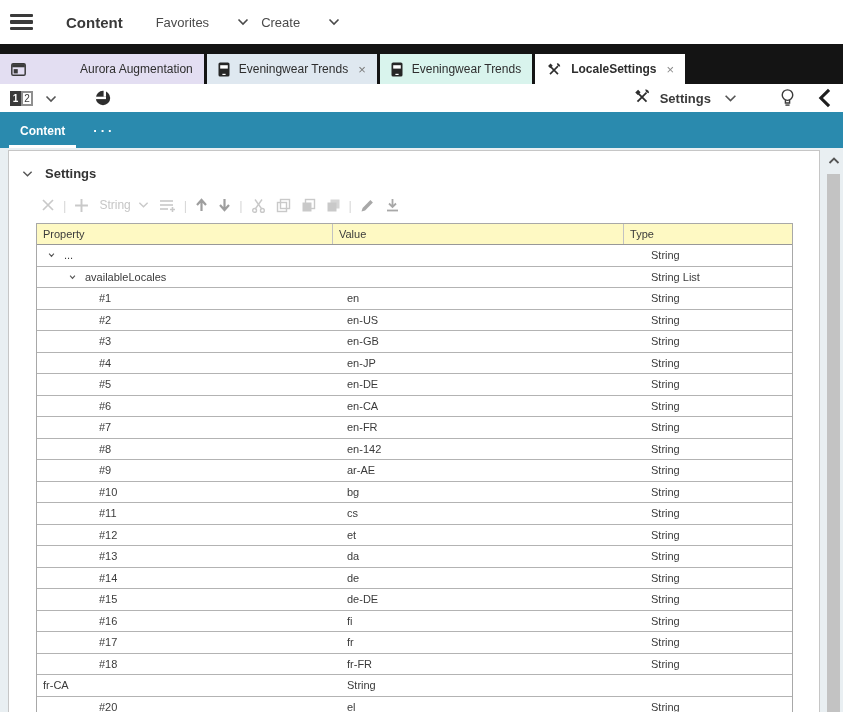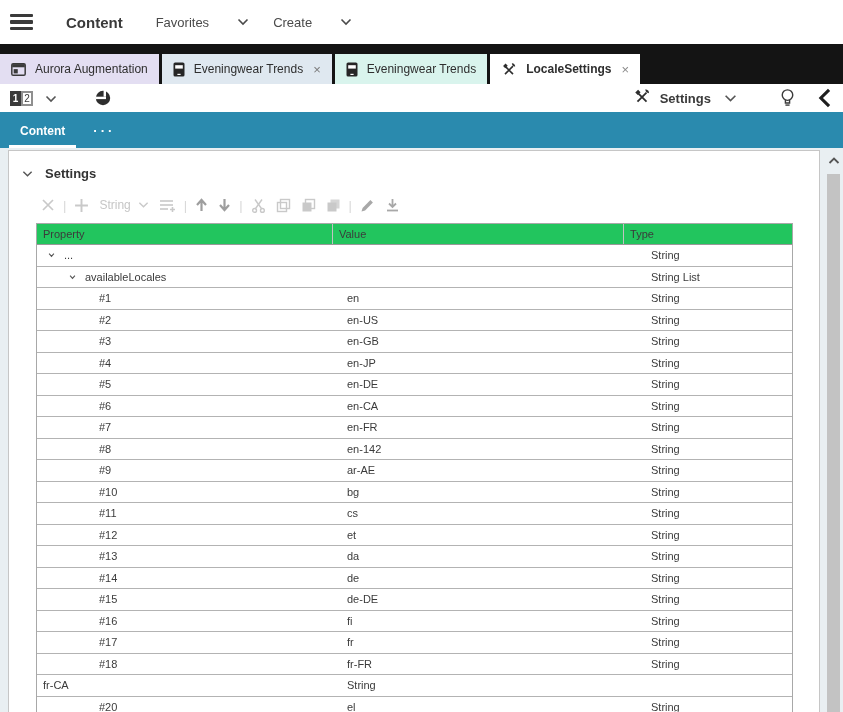--- a/index.html
+++ b/index.html
@@ -9,30 +9,30 @@
     font-family:"Liberation Sans", sans-serif; background:#fff; color:#3a3a3a;
   }
 
   
   .appbar { height:44px; background:#fff; display:flex; align-items:center; }
   .hamburger { margin-left:10px; width:23px; cursor:pointer; }
   .hamburger .bar { height:3.5px; background:#3a3a3a; margin:3px 0; border-radius:1px; }
   .app-title { margin-left:33px; font-weight:bold; font-size:15px; color:#3a3a3a; }
   .topmenu { display:flex; align-items:center; gap:28px; font-size:13px; color:#4a4a4a; cursor:pointer; }
   .m-fav { margin-left:33px; }
-  .m-create { margin-left:24px; }
+  .m-create { margin-left:12px; }
   .chev-dn svg { display:block; }
 
   
   .tabbar { height:40px; background:#141414; display:flex; align-items:flex-end; }
   .tab { height:30px; display:flex; align-items:center; padding:0 11px; margin-right:3px;
          font-size:12px; color:#2e2e2e; cursor:pointer; white-space:nowrap; }
   .tab .ticon { display:flex; margin-right:9px; }
   .tab .close { margin-left:10px; color:#7a7a7a; font-size:13px; line-height:1; cursor:pointer; }
-  .tab-aurora   { background:#e3def2; }
+  .tab-aurora   { background:#e3def2;gap:45px; }
   .tab-evening1 { background:#dfe8f0; }
   .tab-evening2 { background:#d9f4ed; }
   .tab-active   { background:#ffffff; font-weight:bold;margin-top:46px; }
   .tab-active .close { font-weight:normal; color:#8a8a8a; }
 
   
   .toolbar { height:28px; background:#fff; display:flex; align-items:center; position:relative; }
   .pages-icon { display:inline-flex; margin-left:10px; cursor:pointer; }
   .pages-icon .p1 { width:11px; height:15px; background:#3a3a3a; color:#fff; font-size:10px; font-weight:bold;
                     display:flex; align-items:center; justify-content:center; }
@@ -65,21 +65,21 @@
   .section-chev { display:flex; cursor:pointer; }
   .section-title { margin-left:12px; font-size:13px; font-weight:bold; color:#333; }
 
   .tbl-toolbar { display:flex; align-items:center; margin:13px 0 0 27px; height:22px; }
   .tbtn { display:flex; align-items:center; cursor:pointer; padding:0 5px; }
   .tsep { color:#d8d8d8; font-size:13px; padding:0 3px; }
   .ttext { color:#c6c6c6; font-size:12px; padding:0 2px 0 5px; cursor:pointer; }
 
   .table { margin:7px 27px 0 27px; width:757px; border:1px solid #a8a8a8; border-bottom:none;
            font-size:11px; color:#3b3b3b; }
-  .thead { display:flex; background:#22c55e; height:21px; align-items:center; border-bottom:1px solid #989898; color:#3b3b3b; }
+  .thead { display:flex; background:#fef9c3; height:21px; align-items:center; border-bottom:1px solid #989898; color:#3b3b3b; }
   .th { padding-left:6px; height:100%; display:flex; align-items:center; }
   .th + .th { border-left:1px solid #c2c2c2; }
   .th-prop { width:304px; }
   .th-val  { width:300px; }
   .th-type { width:174px; }
   .trow { display:flex; height:21.5px; align-items:center; border-bottom:1px solid #b3b3b3; background:#fff; }
   .cell { overflow:hidden; white-space:nowrap; }
   .c-prop { width:304px; display:flex; align-items:center; }
   .c-val  { width:300px; padding-left:6px; }
   .c-type { width:151px; padding-left:10px; }

